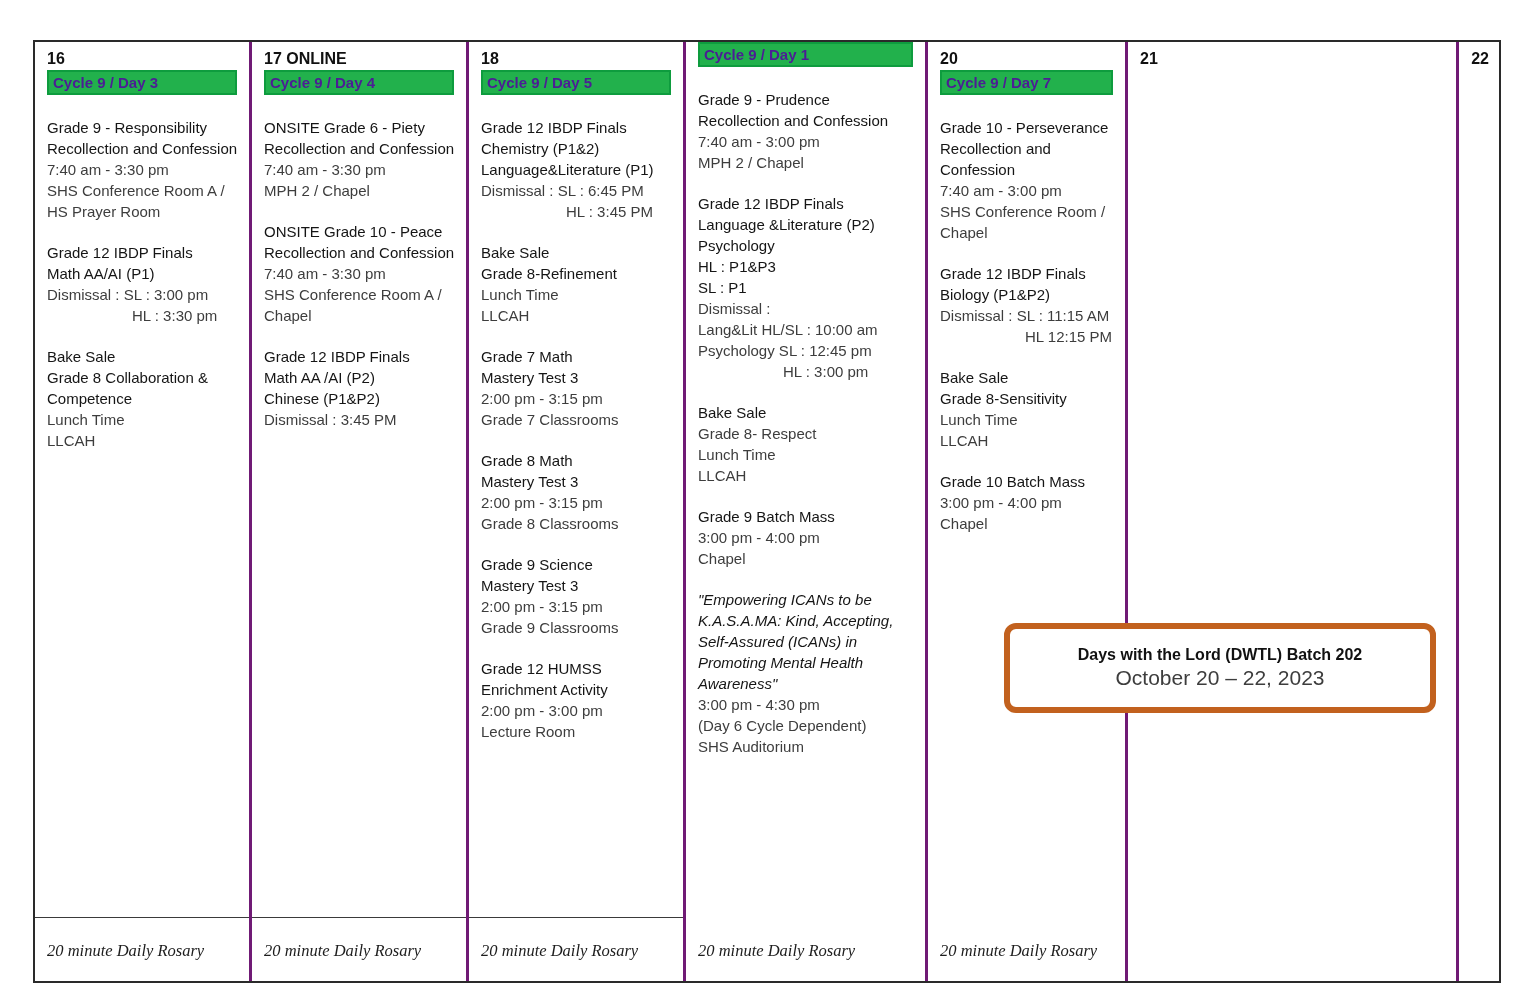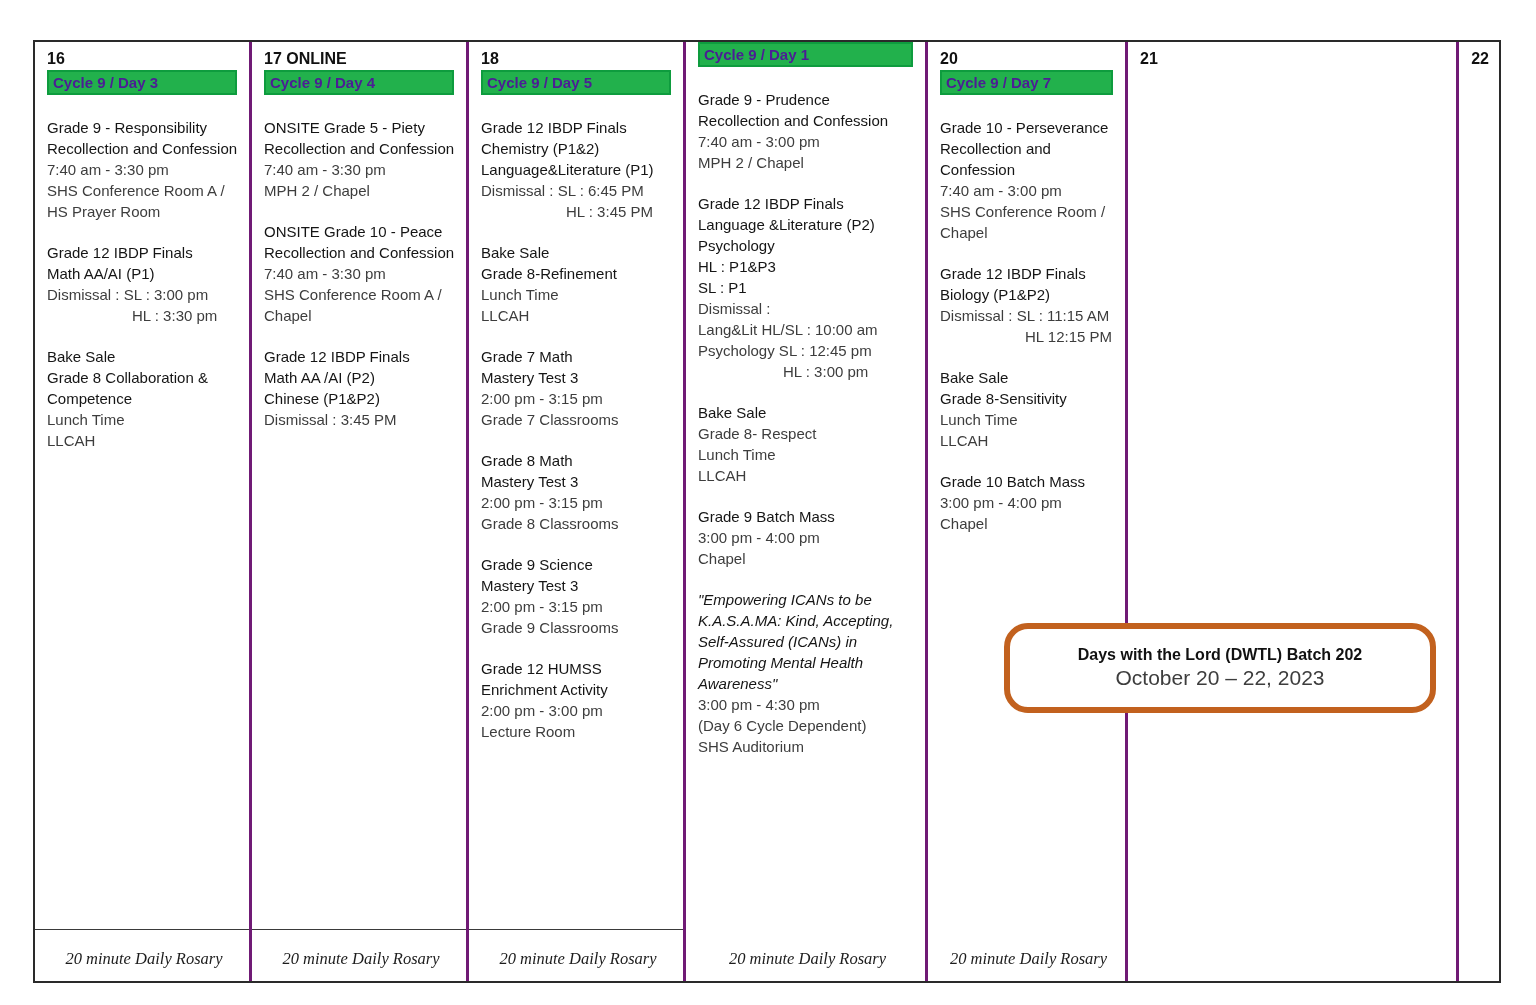--- a/index.html
+++ b/index.html
@@ -19,26 +19,26 @@
   .day-number { font-weight:700; font-size:16px; color:#111; padding:8px 10px 2px 12px; }
   .day-content { flex:1; padding:0 10px 0 12px; overflow:hidden; }
   .cycle-badge { background:#22B14C; border:2px solid #0E9C3E; color:#4c1d95;
     font-weight:700; font-size:15px; line-height:19px; padding:1px 4px;
     margin:0 2px 22px 0; }
   .event { margin-bottom:20px; }
   .event-line { font-size:15px; line-height:21px; color:#3d3d3d; }
   .event-line.b { font-weight:400; color:#151515; }
   .event-line.i { font-style:italic; }
   .event-line.ind { padding-left:85px; }
-  .day-footer { height:52px; display:flex; align-items:flex-end; padding:4px 8px 12px 12px;justify-content:center; }
+  .day-footer { height:64px; display:flex; align-items:flex-end; padding:4px 8px 20px 12px; }
   .day-footer.sep { border-top:1px solid #3a3a3a; }
   .rosary-note { font-family:"Liberation Serif", serif; font-style:italic;
     font-size:16.5px; color:#1d1d1d; white-space:nowrap; }
   .dwtl-box { position:absolute; left:969px; top:581px; width:432px; height:90px;
-    background:#fff; border:6px solid #C2611E; border-radius:24px;
+    background:#fff; border:6px solid #C2611E; border-radius:12px;
     display:flex; flex-direction:column; align-items:center; justify-content:center;
     gap:2px; z-index:5; }
   .dwtl-line1 { font-weight:700; font-size:16px; color:#111; }
   .dwtl-line2 { font-size:21px; color:#3d3d3d; }
 </style>
 </head>
 <body>
 
 <div class="calendar-wrap">
   <div class="dwtl-box">
@@ -69,21 +69,21 @@
       </div>
       <div class="day-footer sep">
         <div class="rosary-note">20 minute Daily Rosary</div>
       </div>
     </div>
     <div class="day-column">
       <div class="day-number">17 ONLINE</div>
       <div class="day-content">
         <div class="cycle-badge">Cycle 9 / Day 4</div>
         <div class="event">
-          <div class="event-line b">ONSITE Grade 5 - Piety Recollection and Confession</div>
+          <div class="event-line b">ONSITE Grade 6 - Piety Recollection and Confession</div>
           <div class="event-line">7:40 am - 3:30 pm</div>
           <div class="event-line">MPH 2 / Chapel</div>
         </div>
         <div class="event">
           <div class="event-line b">ONSITE Grade 10 - Peace Recollection and Confession</div>
           <div class="event-line">7:40 am - 3:30 pm</div>
           <div class="event-line">SHS Conference Room A / Chapel</div>
         </div>
         <div class="event">
           <div class="event-line b">Grade 12 IBDP Finals</div>

